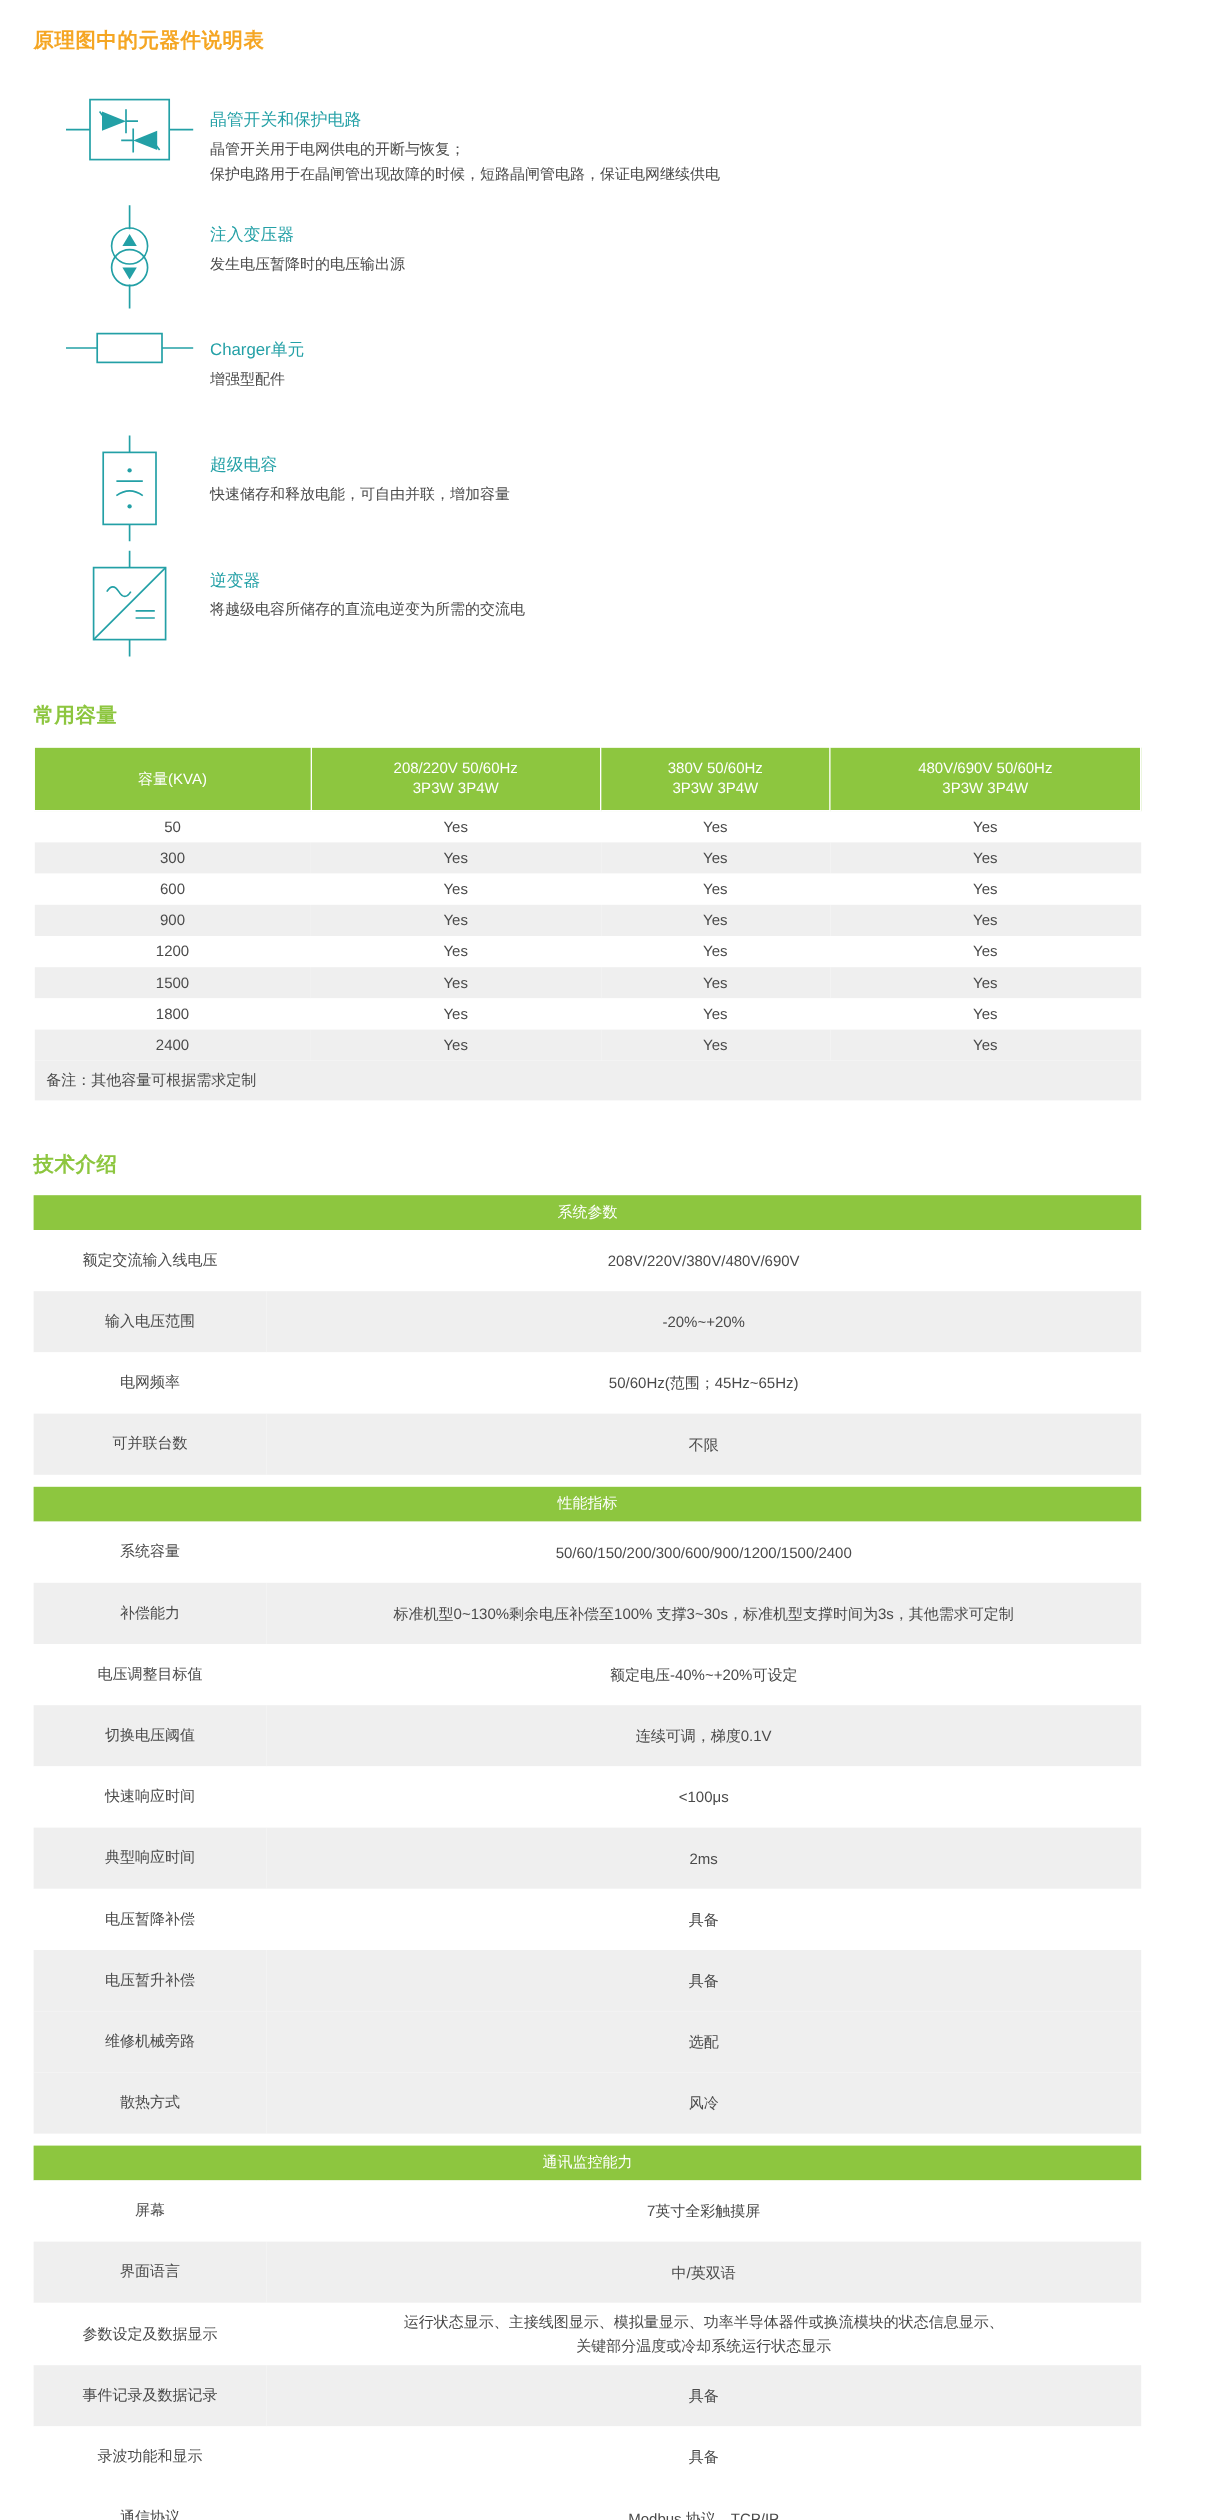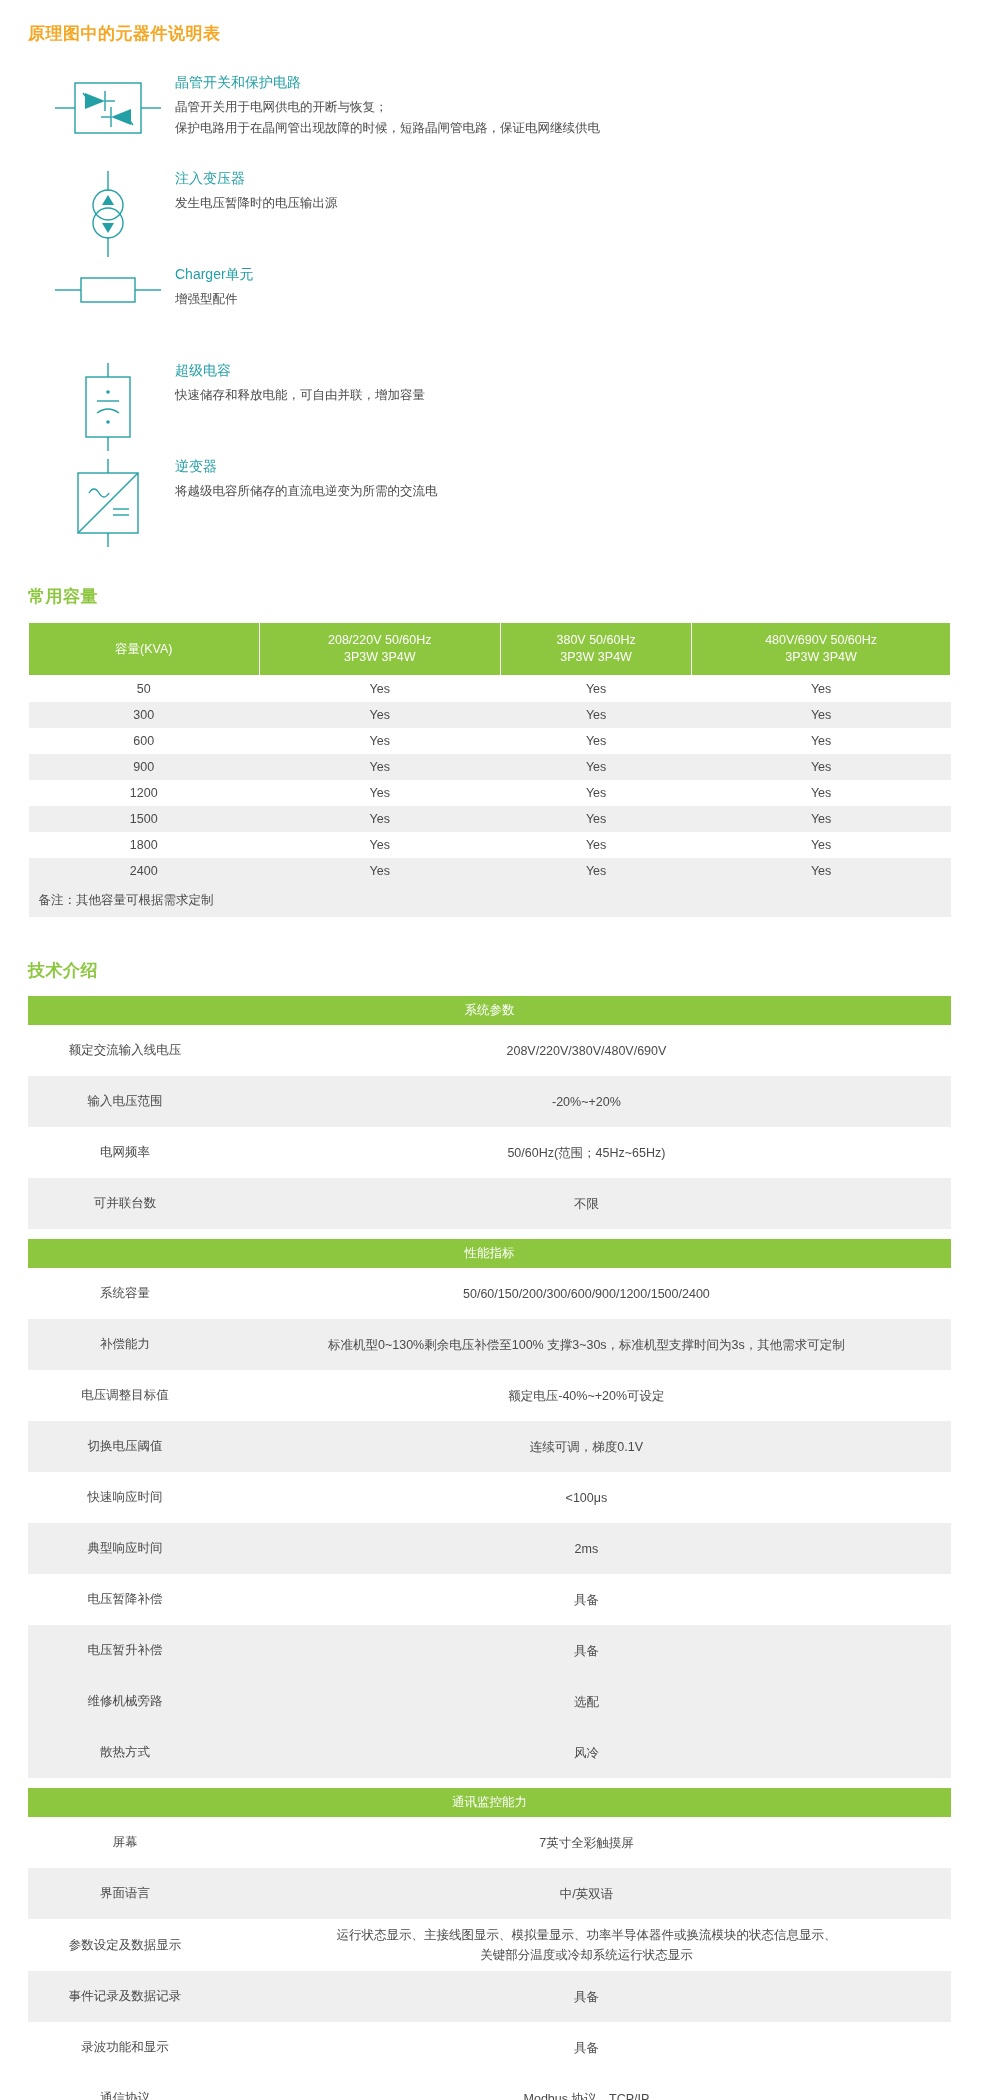--- a/index.html
+++ b/index.html
@@ -46,20 +46,21 @@
   .legend-symbol {
     width: 135px;
     flex: 0 0 135px;
     display: flex;
     align-items: center;
     justify-content: center;
     padding-top: 4px;
   }
   .legend-text {
     padding-top: 2px;
+    margin-top: 17px;
   }
   .legend-text .lt-title {
     color: #23a0a6;
     font-size: 14px;
     line-height: 22px;
     margin-bottom: 4px;
   }
   .legend-text .lt-line {
     color: #4a4a4a;
     font-size: 12.5px;

